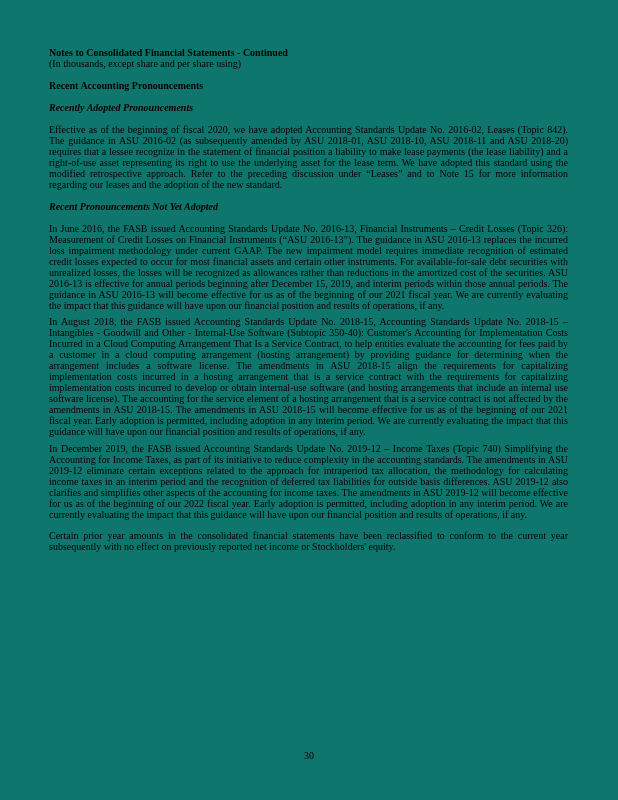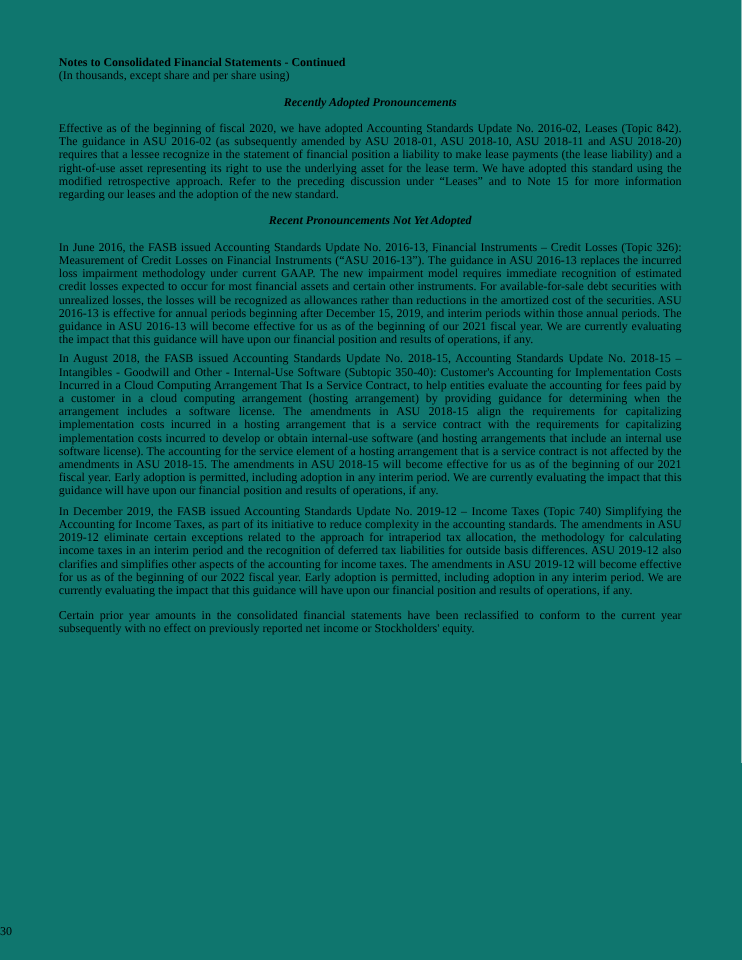--- a/index.html
+++ b/index.html
@@ -22,54 +22,54 @@
     top: 47px;
     width: 519px;
     font-size: 10px;
     line-height: 11px;
   }
   .content p {
     margin: 0;
     padding: 0;
   }
   .bold { font-weight: bold; }
-  .bolditalic { font-weight: bold; font-style: italic; text-align: center; }
+  .bolditalic { font-weight: bold; font-style: italic; }
   .body-para { text-align: justify; }
 
   [data-name="section-heading-recent-accounting-pronouncements"] { margin-top: 11px !important; }
   [data-name="subsection-heading-recently-adopted"]              { margin-top: 11px !important; }
   [data-name="paragraph-leases-adoption"]                        { margin-top: 11px !important; }
   [data-name="subsection-heading-not-yet-adopted"]               { margin-top: 11px !important; }
   [data-name="paragraph-asu-2016-13"]                            { margin-top: 11px !important; }
   [data-name="paragraph-asu-2018-15"]                            { margin-top: 5px  !important; }
   [data-name="paragraph-asu-2019-12"]                            { margin-top: 6px  !important; }
   [data-name="section-heading-reclassifications"]                { margin-top: 10px !important; }
   [data-name="paragraph-reclassifications"]                      { margin-top: 10px !important; }
 
   .pagenum {
     position: absolute;
     top: 750px;
     left: 0;
     width: 100%;
-    text-align: left;
+    text-align: center;
     font-size: 10px;
     line-height: 11px;
-    margin-top: 21px;
   }
 </style>
 </head>
 <body>
 
 <div class="page" data-name="document-page">
   <div class="content" data-name="document-content">
 
     <p class="bold" data-name="doc-title">Notes to Consolidated Financial Statements - Continued</p>
 
     <p data-name="doc-subtitle">(In thousands, except share and per share using)</p>
 
+    <p class="bold" data-name="section-heading-recent-accounting-pronouncements">Recent Accounting Pronouncements</p>
 
     <p class="bolditalic" data-name="subsection-heading-recently-adopted">Recently Adopted Pronouncements</p>
 
     <p class="body-para" data-name="paragraph-leases-adoption">Effective as of the beginning of fiscal 2020, we have adopted Accounting Standards Update No. 2016-02, Leases (Topic 842). The guidance in ASU 2016-02 (as subsequently amended by ASU 2018-01, ASU 2018-10, ASU 2018-11 and ASU 2018-20) requires that a lessee recognize in the statement of financial position a liability to make lease payments (the lease liability) and a right-of-use asset representing its right to use the underlying asset for the lease term. We have adopted this standard using the modified retrospective approach. Refer to the preceding discussion under “Leases” and to Note 15 for more information regarding our leases and the adoption of the new standard.</p>
 
     <p class="bolditalic" data-name="subsection-heading-not-yet-adopted">Recent Pronouncements Not Yet Adopted</p>
 
     <p class="body-para" data-name="paragraph-asu-2016-13">In June 2016, the FASB issued Accounting Standards Update No. 2016-13, Financial Instruments – Credit Losses (Topic 326): Measurement of Credit Losses on Financial Instruments (“ASU 2016-13”). The guidance in ASU 2016-13 replaces the incurred loss impairment methodology under current GAAP. The new impairment model requires immediate recognition of estimated credit losses expected to occur for most financial assets and certain other instruments. For available-for-sale debt securities with unrealized losses, the losses will be recognized as allowances rather than reductions in the amortized cost of the securities. ASU 2016-13 is effective for annual periods beginning after December 15, 2019, and interim periods within those annual periods. The guidance in ASU 2016-13 will become effective for us as of the beginning of our 2021 fiscal year. We are currently evaluating the impact that this guidance will have upon our financial position and results of operations, if any.</p>
 
     <p class="body-para" data-name="paragraph-asu-2018-15">In August 2018, the FASB issued Accounting Standards Update No. 2018-15, Accounting Standards Update No. 2018-15 – Intangibles - Goodwill and Other - Internal-Use Software (Subtopic 350-40): Customer's Accounting for Implementation Costs Incurred in a Cloud Computing Arrangement That Is a Service Contract, to help entities evaluate the accounting for fees paid by a customer in a cloud computing arrangement (hosting arrangement) by providing guidance for determining when the arrangement includes a software license. The amendments in ASU 2018-15 align the requirements for capitalizing implementation costs incurred in a hosting arrangement that is a service contract with the requirements for capitalizing implementation costs incurred to develop or obtain internal-use software (and hosting arrangements that include an internal use software license). The accounting for the service element of a hosting arrangement that is a service contract is not affected by the amendments in ASU 2018-15. The amendments in ASU 2018-15 will become effective for us as of the beginning of our 2021 fiscal year. Early adoption is permitted, including adoption in any interim period. We are currently evaluating the impact that this guidance will have upon our financial position and results of operations, if any.</p>

